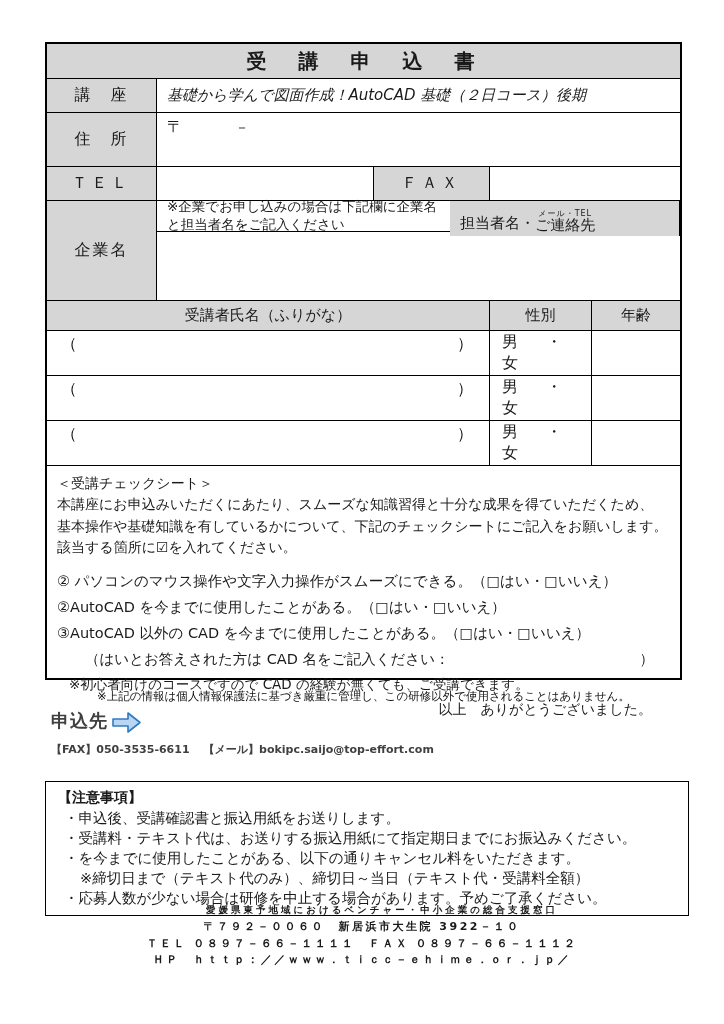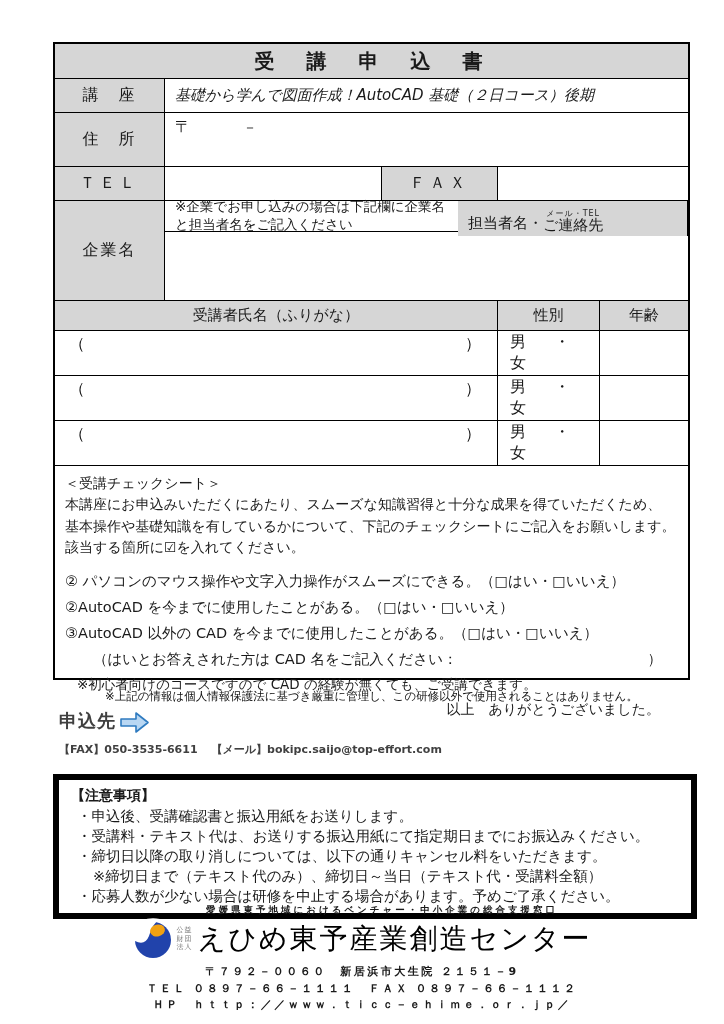--- a/index.html
+++ b/index.html
@@ -4,21 +4,21 @@
 <style>
   * { margin:0; padding:0; box-sizing:border-box; }
   html,body { width:724px; background:#fff; }
   body {
     font-family:"DejaVu Sans","Liberation Sans",sans-serif;
     color:#1a1a1a;
     position:relative;
     width:724px; height:1024px;
     overflow:hidden;
   }
-  .page { position:absolute; left:53px; top:42px; width:637px; }
+  .page { position:absolute; left:45px; top:42px; width:637px; }
 
   
   .form-table { border:2px solid #000; width:637px; }
   .row { display:flex; border-bottom:1px solid #000; }
   .row:last-child { border-bottom:none; }
   .cell { border-right:1px solid #000; }
   .cell:last-child { border-right:none; }
   .gray { background:#d6d6d6; }
   .lbl {
     display:flex; align-items:center; justify-content:center;
@@ -83,21 +83,21 @@
   .apply-line1 { display:flex; align-items:center; font-size:18px;
     font-weight:bold; height:28px; }
   .apply-to { letter-spacing:1px; }
   .arrow-icon { margin:2px 10px 0 4px; display:inline-flex; }
   .apply-company { letter-spacing:1px; }
   .apply-line2 { font-size:11px; font-weight:bold; height:28px;
     display:flex; align-items:center; }
   .apply-line2 .mail-group { margin-left:14px; }
 
   
-  .notes-box { margin-top:11px; border:6px solid #000000; width:644px;
+  .notes-box { margin-top:18px; border:1px solid #000000; width:644px;
     padding:5px 10px 7px 12px; }
   .notes-head { font-size:14px; font-weight:bold; line-height:21px; }
   .note-item { font-size:14.5px; line-height:20px; padding-left:6px; }
   .note-sub { padding-left:22px; }
 
   
   .footer { position:absolute; left:0; top:903px; width:724px; text-align:center; }
   .tagline { font-size:9.5px; font-weight:bold; letter-spacing:3px;
     padding-left:40px; line-height:13px; }
   .org-row { display:flex; align-items:center; justify-content:center; margin-top:1px; }
@@ -222,42 +222,27 @@
       <span>050-3535-6611</span>
       <span class="mail-group">【メール】</span>
       <span>bokipc.saijo@top-effort.com</span>
     </div>
   </div>
 
   <div class="notes-box">
     <div class="notes-head">【注意事項】</div>
     <div class="note-item">・申込後、受講確認書と振込用紙をお送りします。</div>
     <div class="note-item">・受講料・テキスト代は、お送りする振込用紙にて指定期日までにお振込みください。</div>
-    <div class="note-item">・締切日以降の取り消しについては、以下の通りキャンセル料をいただきます。</div>
+    <div class="note-item">・を今までに使用したことがある、以下の通りキャンセル料をいただきます。</div>
     <div class="note-item note-sub">※締切日まで（テキスト代のみ）、締切日～当日（テキスト代・受講料全額）</div>
     <div class="note-item">・応募人数が少ない場合は研修を中止する場合があります。予めご了承ください。</div>
   </div>
 
 </div>
 
 <div class="footer">
   <div class="tagline">愛媛県東予地域におけるベンチャー・中小企業の総合支援窓口</div>
-  <div class="org-row">
-    <span style="display:inline-flex;">
-      <svg width="40" height="44" viewBox="0 0 40 44">
-        <circle cx="20" cy="23" r="18" fill="#2143ab"></circle>
-        <path d="M1,10 Q10,-1 27,2 Q19,7 16,19 Q12,29 2,24 Q-1,17 1,10 Z" fill="#ffffff"></path>
-        <ellipse cx="24.5" cy="13.5" rx="7.5" ry="6" fill="#f0a112" transform="rotate(-14 24.5 13.5)"></ellipse>
-      </svg>
-    </span>
-    <span class="legal">
-      <span>公益</span><br>
-      <span>財団</span><br>
-      <span>法人</span>
-    </span>
-    <span class="org-name">えひめ東予産業創造センター</span>
-  </div>
   <div class="addr-block">
-    <div class="addr-line">〒７９２－００６０　新居浜市大生院 ２１５１－9</div>
+    <div class="addr-line">〒７９２－００６０　新居浜市大生院 3922－１０</div>
     <div class="addr-line">ＴＥＬ ０８９７－６６－１１１１　ＦＡＸ ０８９７－６６－１１１２</div>
     <div class="addr-line">ＨＰ　ｈｔｔｐ：／／ｗｗｗ．ｔｉｃｃ－ｅｈｉｍｅ．ｏｒ．ｊｐ／</div>
   </div>
 </div>
 
 </body></html>

